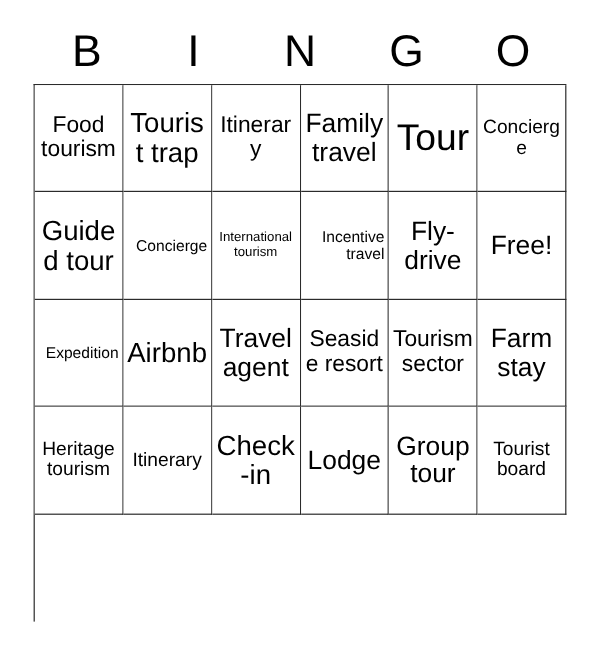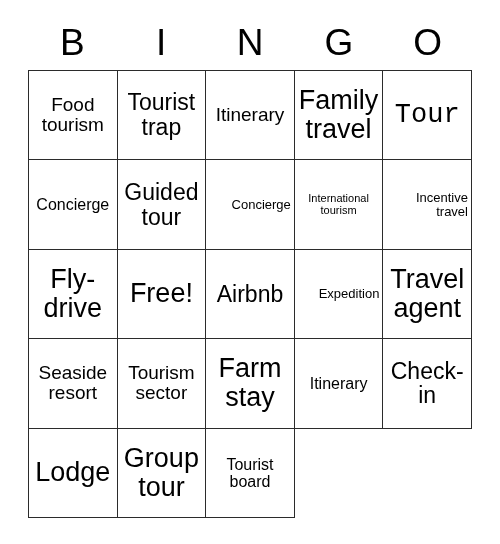--- a/index.html
+++ b/index.html
@@ -42,21 +42,21 @@
   }
 
   
   .grid {
     width: 444px;
     height: 448px;
     border-left: 1px solid #2b2b2b;
     border-top: 1px solid #2b2b2b;
     box-sizing: border-box;
     display: grid;
-    grid-template-columns: repeat(5, 1fr);
+    grid-template-columns: repeat(6, 1fr);
     grid-template-rows: repeat(5, 1fr);
     background: #ffffff;
   }
   .cell {
     border-right: 1px solid #2b2b2b;
     border-bottom: 1px solid #2b2b2b;
     box-sizing: border-box;
     display: flex;
     align-items: center;
     justify-content: center;
@@ -71,22 +71,22 @@
     width: 100%;
     word-break: break-word;
   }
 
   
   .fs-xs   { font-size: 11px; }
   .fs-sm   { font-size: 13px; text-align: right; }
   .fs-md   { font-size: 16px; }
   .fs-lg   { font-size: 19px; }
   .fs-xl   { font-size: 23px; }
-  .fs-xxl  { font-size: 27px; }
-  .fs-huge { font-size: 27px; font-family: Liberation Mono, monospace; }
+  .fs-xxl  { font-size: 22px; }
+  .fs-huge { font-size: 31px; }
 </style>
 </head>
 <body>
 
 <div class="card">
 
   <div class="header-row">
     <div class="header-cell">B</div>
     <div class="header-cell">I</div>
     <div class="header-cell">N</div>
@@ -128,37 +128,40 @@
     <div class="cell">
         <span class="cell-text fs-sm">Incentive travel</span>
       </div>
     <div class="cell">
         <span class="cell-text fs-xxl">Fly-drive</span>
       </div>
     <div class="cell">
         <span class="cell-text fs-xxl">Free!</span>
       </div>
     <div class="cell">
-        <span class="cell-text fs-xl">Airbnb</span>
+        <span class="cell-text fs-sm">Expedition</span>
       </div>
     <div class="cell">
-        <span class="cell-text fs-sm">Expedition</span>
+        <span class="cell-text fs-xl">Airbnb</span>
       </div>
 
     <div class="cell">
         <span class="cell-text fs-xxl">Travel agent</span>
       </div>
     <div class="cell">
         <span class="cell-text fs-lg">Seaside resort</span>
       </div>
     <div class="cell">
         <span class="cell-text fs-lg">Tourism sector</span>
       </div>
     <div class="cell">
         <span class="cell-text fs-xxl">Farm stay</span>
+      </div>
+    <div class="cell">
+        <span class="cell-text fs-md">Heritage tourism</span>
       </div>
 
     <div class="cell">
         <span class="cell-text fs-md">Itinerary</span>
       </div>
     <div class="cell">
         <span class="cell-text fs-xl">Check-in</span>
       </div>
     <div class="cell">
         <span class="cell-text fs-xxl">Lodge</span>

